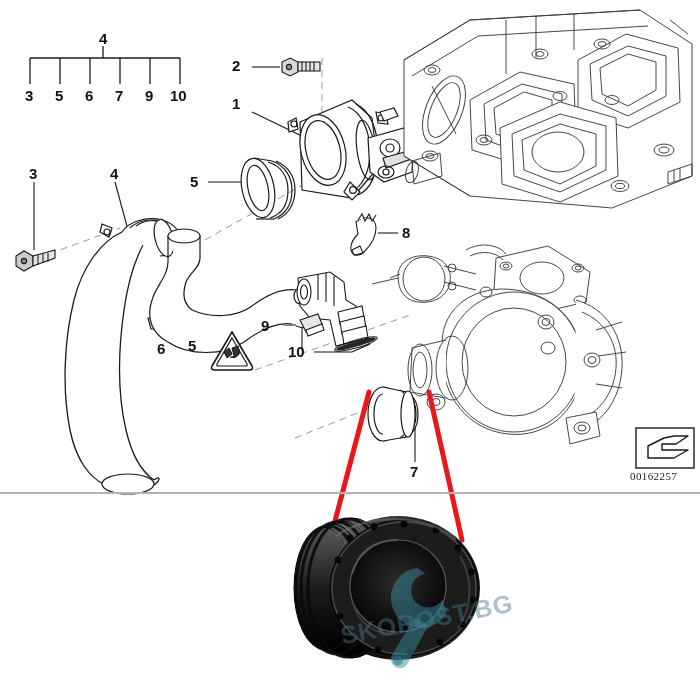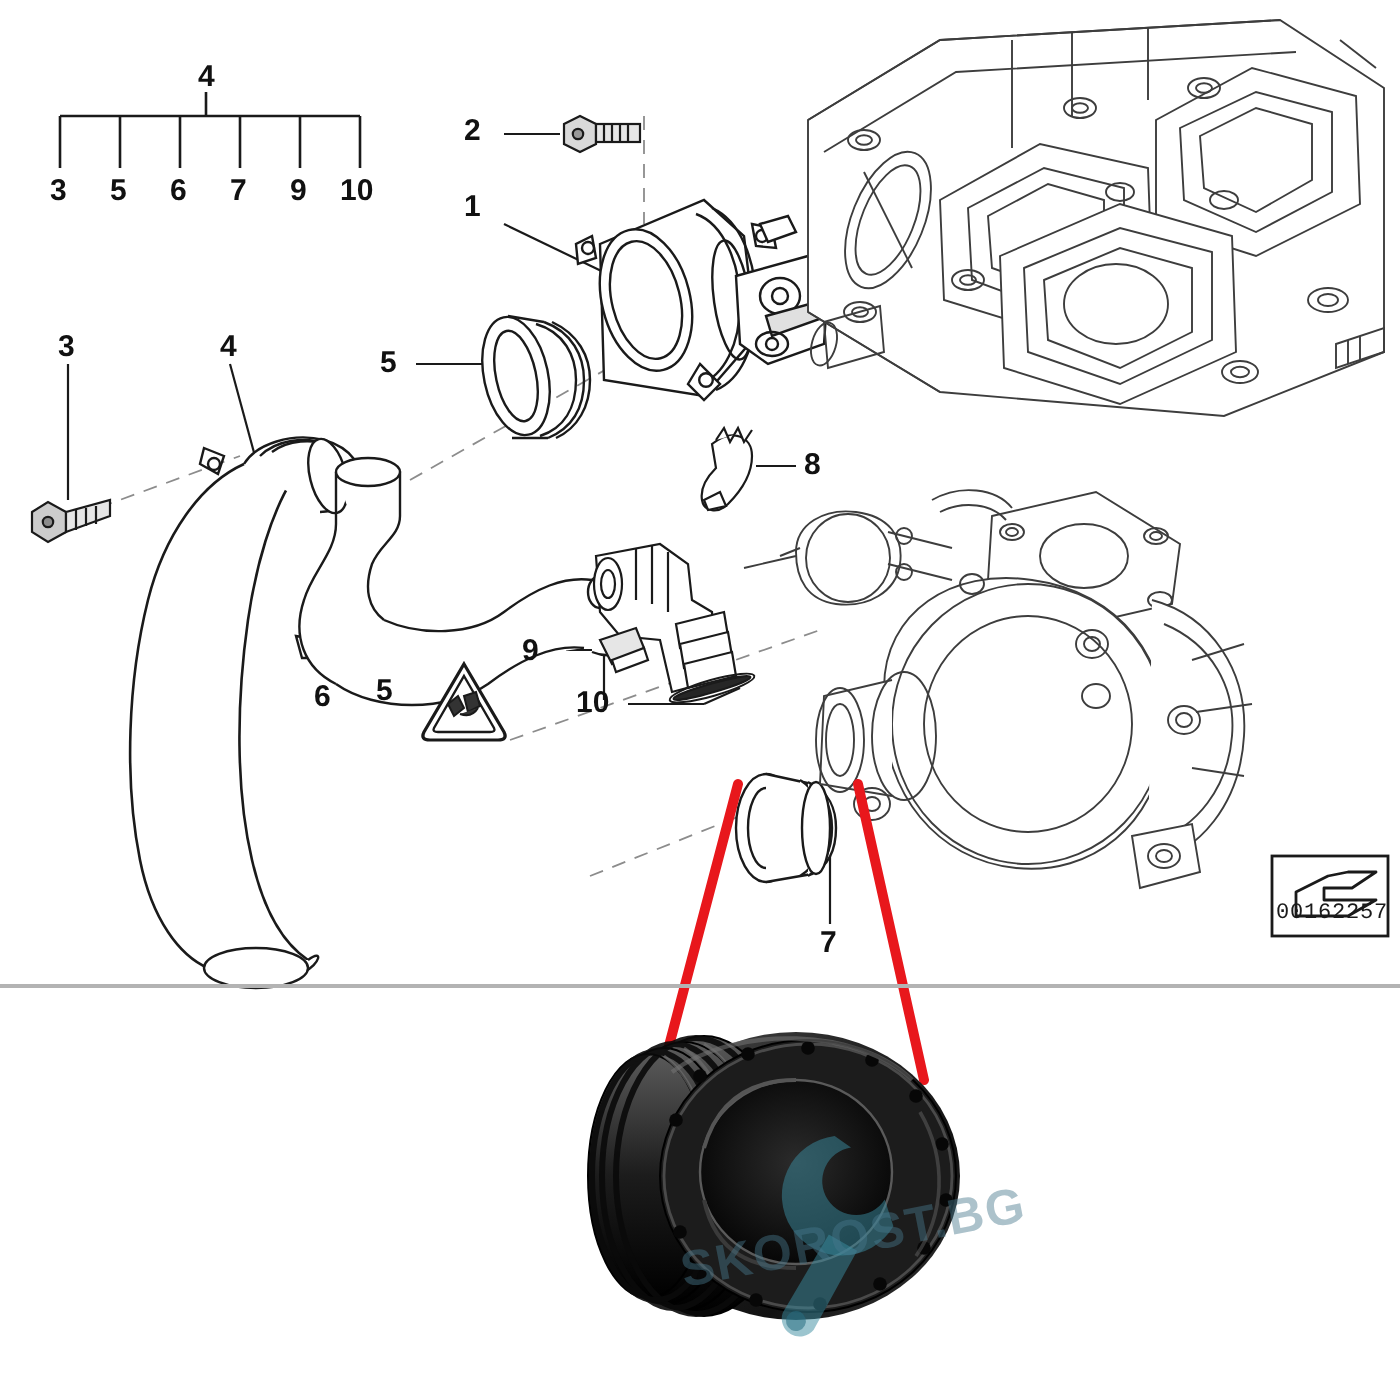--- a/index.html
+++ b/index.html
@@ -31,24 +31,24 @@
     font-weight: bold;
     font-size: 15px;
     color: #111111;
     line-height: 1;
     white-space: nowrap;
     user-select: none;
   }
   #partnum {
     position: absolute;
     left: 630px;
-    top: 451px;
+    top: 470px;
     width: 64px;
-    text-align: right;
-    font-family: Liberation Mono, monospace;
+    text-align: left;
+    font-family: Liberation Serif, serif;
     font-size: 11px;
     letter-spacing: 0.4px;
     color: #1a1a1a;
   }
   #watermark {
     position: absolute;
     left: 338px;
     top: 560px;
     width: 190px;
     height: 110px;

